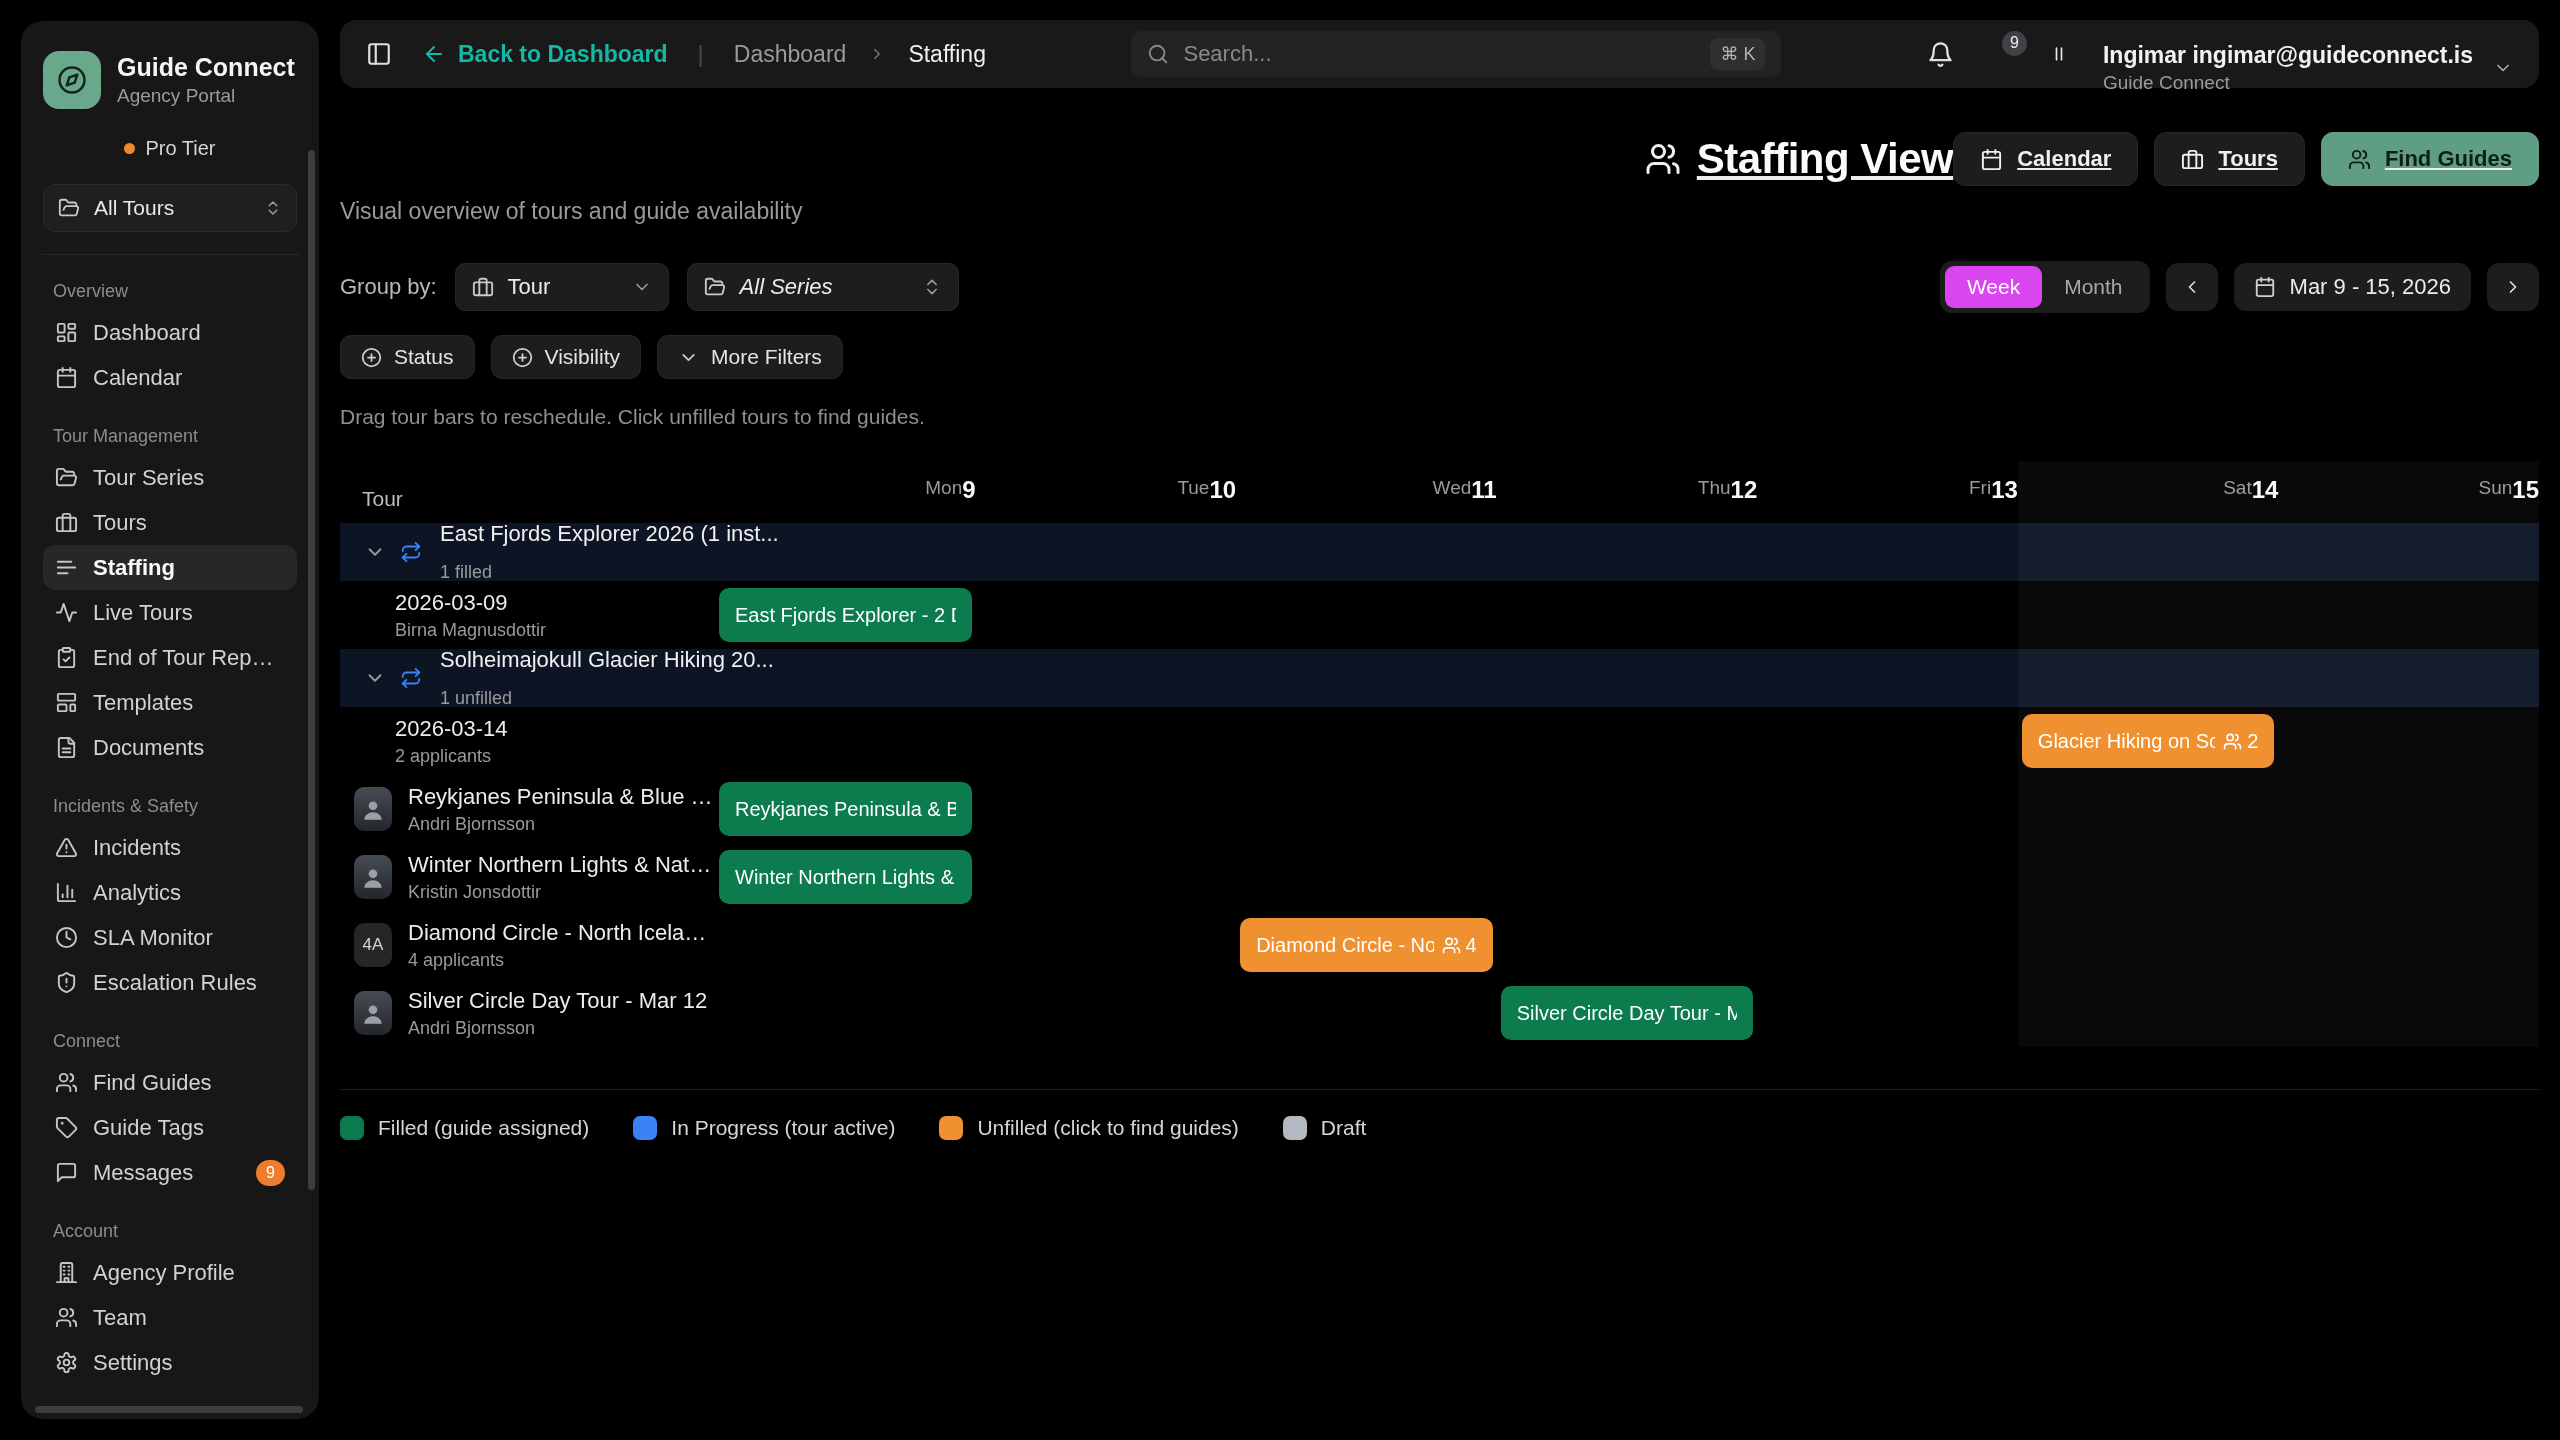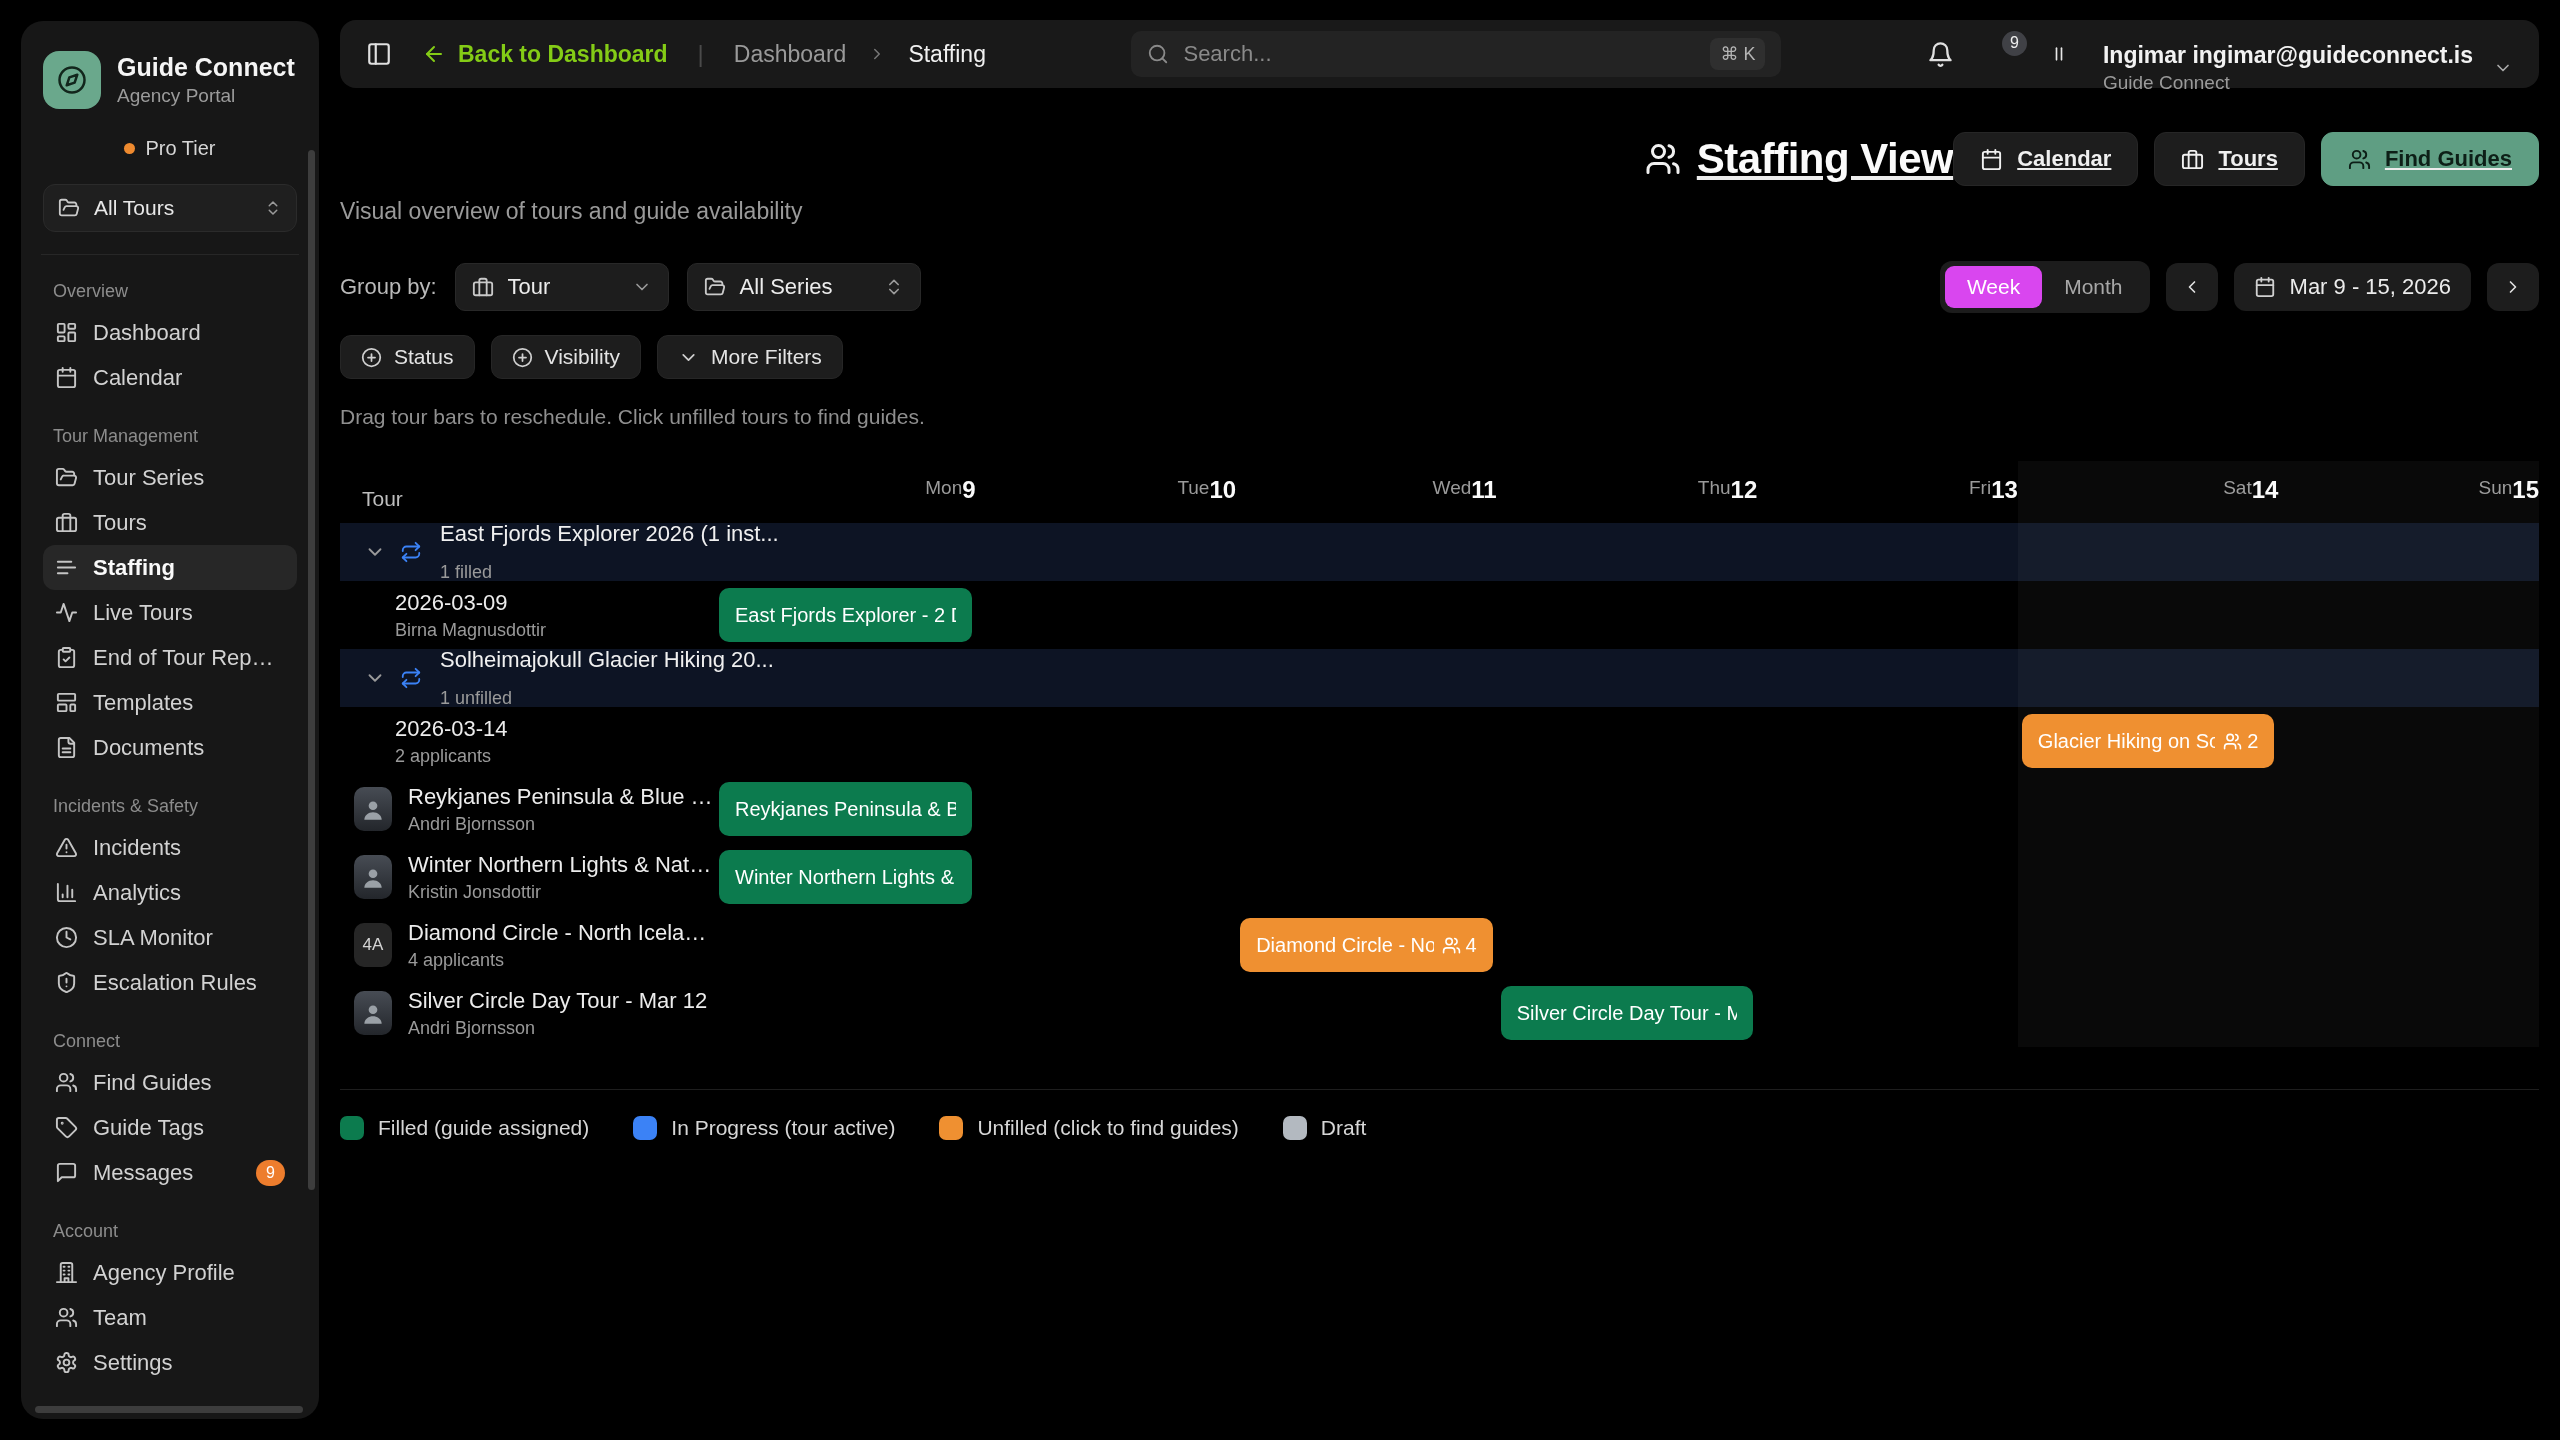--- a/index.html
+++ b/index.html
@@ -27,21 +27,21 @@
   .nav-item .icon { width:23px; height:23px; color:#c5c5c5; }
   .nav-label { white-space:nowrap; overflow:hidden; text-overflow:ellipsis; }
   .nav-badge { margin-left:auto; background:var(--badge,#ed7d2d); color:#fff; font-size:16px; min-width:29px; height:26px; border-radius:13px; display:flex; align-items:center; justify-content:center; padding:0 8px; }
   .sb-scroll-v { position:absolute; right:4px; top:129px; width:7px; height:1040px; border-radius:4px; background:#3d3d3d; }
   .sb-scroll-h { position:absolute; left:14px; bottom:6px; height:7px; width:268px; border-radius:4px; background:#3d3d3d; }
 
   
   .topbar { position:absolute; left:340px; top:20px; right:21px; height:68px; background:#191919; border-radius:16px; display:flex; align-items:center; padding:0 26px; }
   .tb-left { display:flex; align-items:center; gap:14px; }
   .tb-panel-icon { width:26px; height:26px; color:#e0e0e0; margin-right:16px; cursor:pointer; }
-  .tb-back { display:flex; align-items:center; gap:12px; font-size:23px; font-weight:700; color:#84cc16; cursor:pointer; }
+  .tb-back { display:flex; align-items:center; gap:12px; font-size:23px; font-weight:700; color:#14b8a6; cursor:pointer; }
   .tb-back .icon { width:24px; height:24px; }
   .tb-sep { color:#4a4a4a; font-size:24px; margin:0 16px; }
   .crumb-root { font-size:23px; color:#9a9a9a; cursor:pointer; }
   .crumb-chev { width:18px; height:18px; color:#777; margin:0 8px; }
   .crumb-cur { font-size:23px; color:#f0f0f0; }
   .tb-search { margin:0 auto; width:650px; height:46px; background:#232323; border-radius:10px; display:flex; align-items:center; gap:14px; padding:0 16px; cursor:text; }
   .tb-search .icon { width:22px; height:22px; color:#8a8a8a; }
   .tb-search input { flex:1; background:transparent; border:none; outline:none; color:#e6e6e6; font-size:22px; font-family:inherit; }
   .tb-search input::placeholder { color:#8a8a8a; }
   .kbd { background:#2f2f2f; border-radius:8px; padding:5px 10px; font-size:18px; color:#b5b5b5; }
@@ -64,21 +64,21 @@
   .action-btn { height:54px; border-radius:12px; background:#1d1d1d; color:#f0f0f0; display:flex; align-items:center; gap:14px; padding:0 26px; font-size:22px; font-weight:600; cursor:pointer; border:1px solid #262626; }
   .action-btn .icon { width:23px; height:23px; }
   .action-btn.primary { background:var(--accent,#5f9e83); color:#0d1f17; border-color:var(--accent,#5f9e83); }
   .subtitle { margin-top:12px; font-size:23px; color:#9a9a9a; }
 
   .toolbar-row1 { margin-top:36px; display:flex; align-items:center; justify-content:space-between; }
   .tb1-left { display:flex; align-items:center; gap:18px; }
   .groupby-label { font-size:22px; color:#b9b9b9; }
   .select { height:48px; background:#1d1d1d; border:1px solid #282828; border-radius:10px; display:flex; align-items:center; gap:14px; padding:0 16px; font-size:22px; color:#ececec; cursor:pointer; }
   .select .icon { width:22px; height:22px; color:#c9c9c9; }
-  .select.w-tour { width:214px; } .select.w-series { width:234px; }
+  .select.w-tour { width:214px; } .select.w-series { width:272px;font-style:italic; }
   .select .val { flex:1; }
   .select .chev { width:20px; height:20px; color:#9a9a9a; }
   .tb1-right { display:flex; align-items:center; gap:16px; }
   .seg-toggle { background:#1c1c1c; border-radius:12px; padding:5px; display:flex; }
   .seg { padding:9px 22px; font-size:21px; color:#a8a8a8; border-radius:9px; cursor:pointer; }
   .seg.active { background:#d946ef; color:#fff; }
   .nav-arrow { width:52px; height:48px; background:#1d1d1d; border-radius:12px; display:flex; align-items:center; justify-content:center; cursor:pointer; }
   .nav-arrow .icon { width:20px; height:20px; color:#e0e0e0; }
   .date-chip { height:48px; background:#1d1d1d; border-radius:12px; display:flex; align-items:center; gap:14px; padding:0 20px; font-size:22px; color:#ececec; cursor:pointer; }
   .date-chip .icon { width:22px; height:22px; color:#d0d0d0; }

